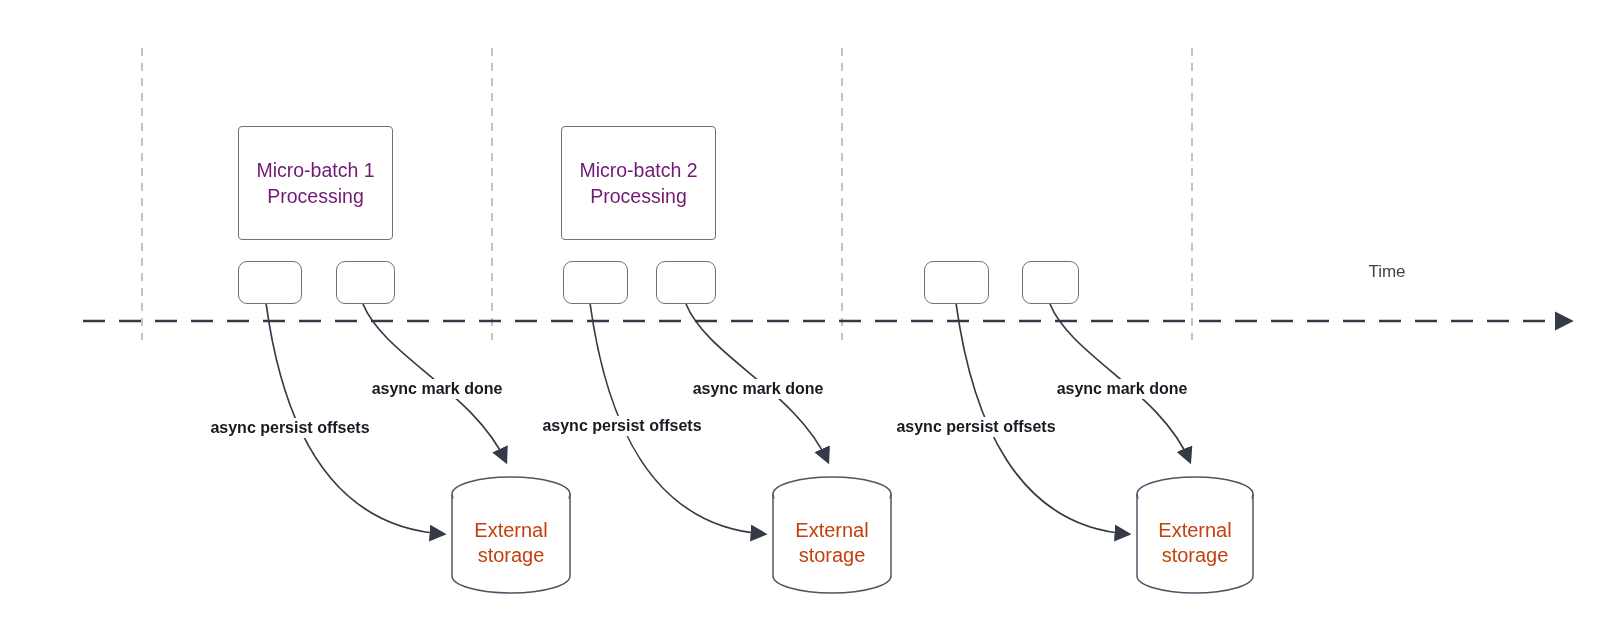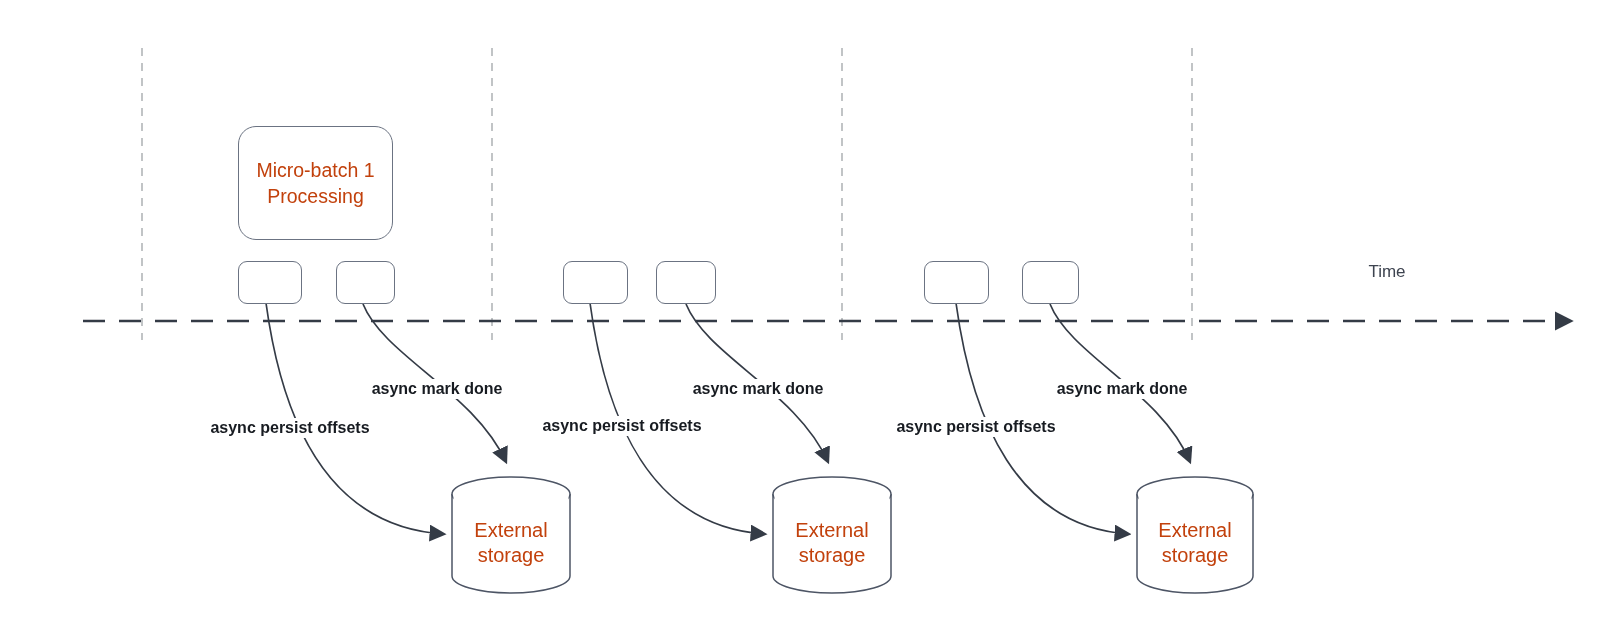--- a/index.html
+++ b/index.html
@@ -18,28 +18,28 @@
     background: #ffffff;
   }
   .artwork {
     position: absolute;
     left: 0; top: 0;
   }
   .batch-box {
     position: absolute;
     background: #ffffff;
     border: 1.4px solid #6b7382;
-    border-radius: 18px;
+    border-radius: 4px;
     display: flex;
     align-items: center;
     justify-content: center;
     text-align: center;
     font-size: 19.5px;
     line-height: 26px;
-    color: #c2410c;
+    color: #701a75;
     box-sizing: border-box;
   }
   .batch-box span { display: inline-block; width: 148px; }
   .task-box {
     position: absolute;
     background: #ffffff;
     border: 1.4px solid #6b7382;
     border-radius: 9px;
     box-sizing: border-box;
   }
@@ -121,20 +121,23 @@
 
   <div class="batch-box" style="left:238px; top:126px; width:155px; height:114px;">
     <span>Micro-batch 1 Processing</span>
   </div>
   <div class="task-box" style="left:238px; top:261px; width:64px; height:43px;"></div>
   <div class="task-box" style="left:336px; top:261px; width:59px; height:43px;"></div>
   <div class="flow-label" style="left:290px; top:418px;">async persist offsets</div>
   <div class="flow-label" style="left:437px; top:379px;">async mark done</div>
   <div class="storage-label" style="left:511px; top:543px;">External storage</div>
 
+  <div class="batch-box" style="left:561px; top:126px; width:155px; height:114px;">
+    <span>Micro-batch 2 Processing</span>
+  </div>
   <div class="task-box" style="left:563px; top:261px; width:65px; height:43px;"></div>
   <div class="task-box" style="left:656px; top:261px; width:60px; height:43px;"></div>
   <div class="flow-label" style="left:622px; top:416px;">async persist offsets</div>
   <div class="flow-label" style="left:758px; top:379px;">async mark done</div>
   <div class="storage-label" style="left:832px; top:543px;">External storage</div>
 
   <div class="task-box" style="left:924px; top:261px; width:65px; height:43px;"></div>
   <div class="task-box" style="left:1022px; top:261px; width:57px; height:43px;"></div>
   <div class="flow-label" style="left:976px; top:417px;">async persist offsets</div>
   <div class="flow-label" style="left:1122px; top:379px;">async mark done</div>

